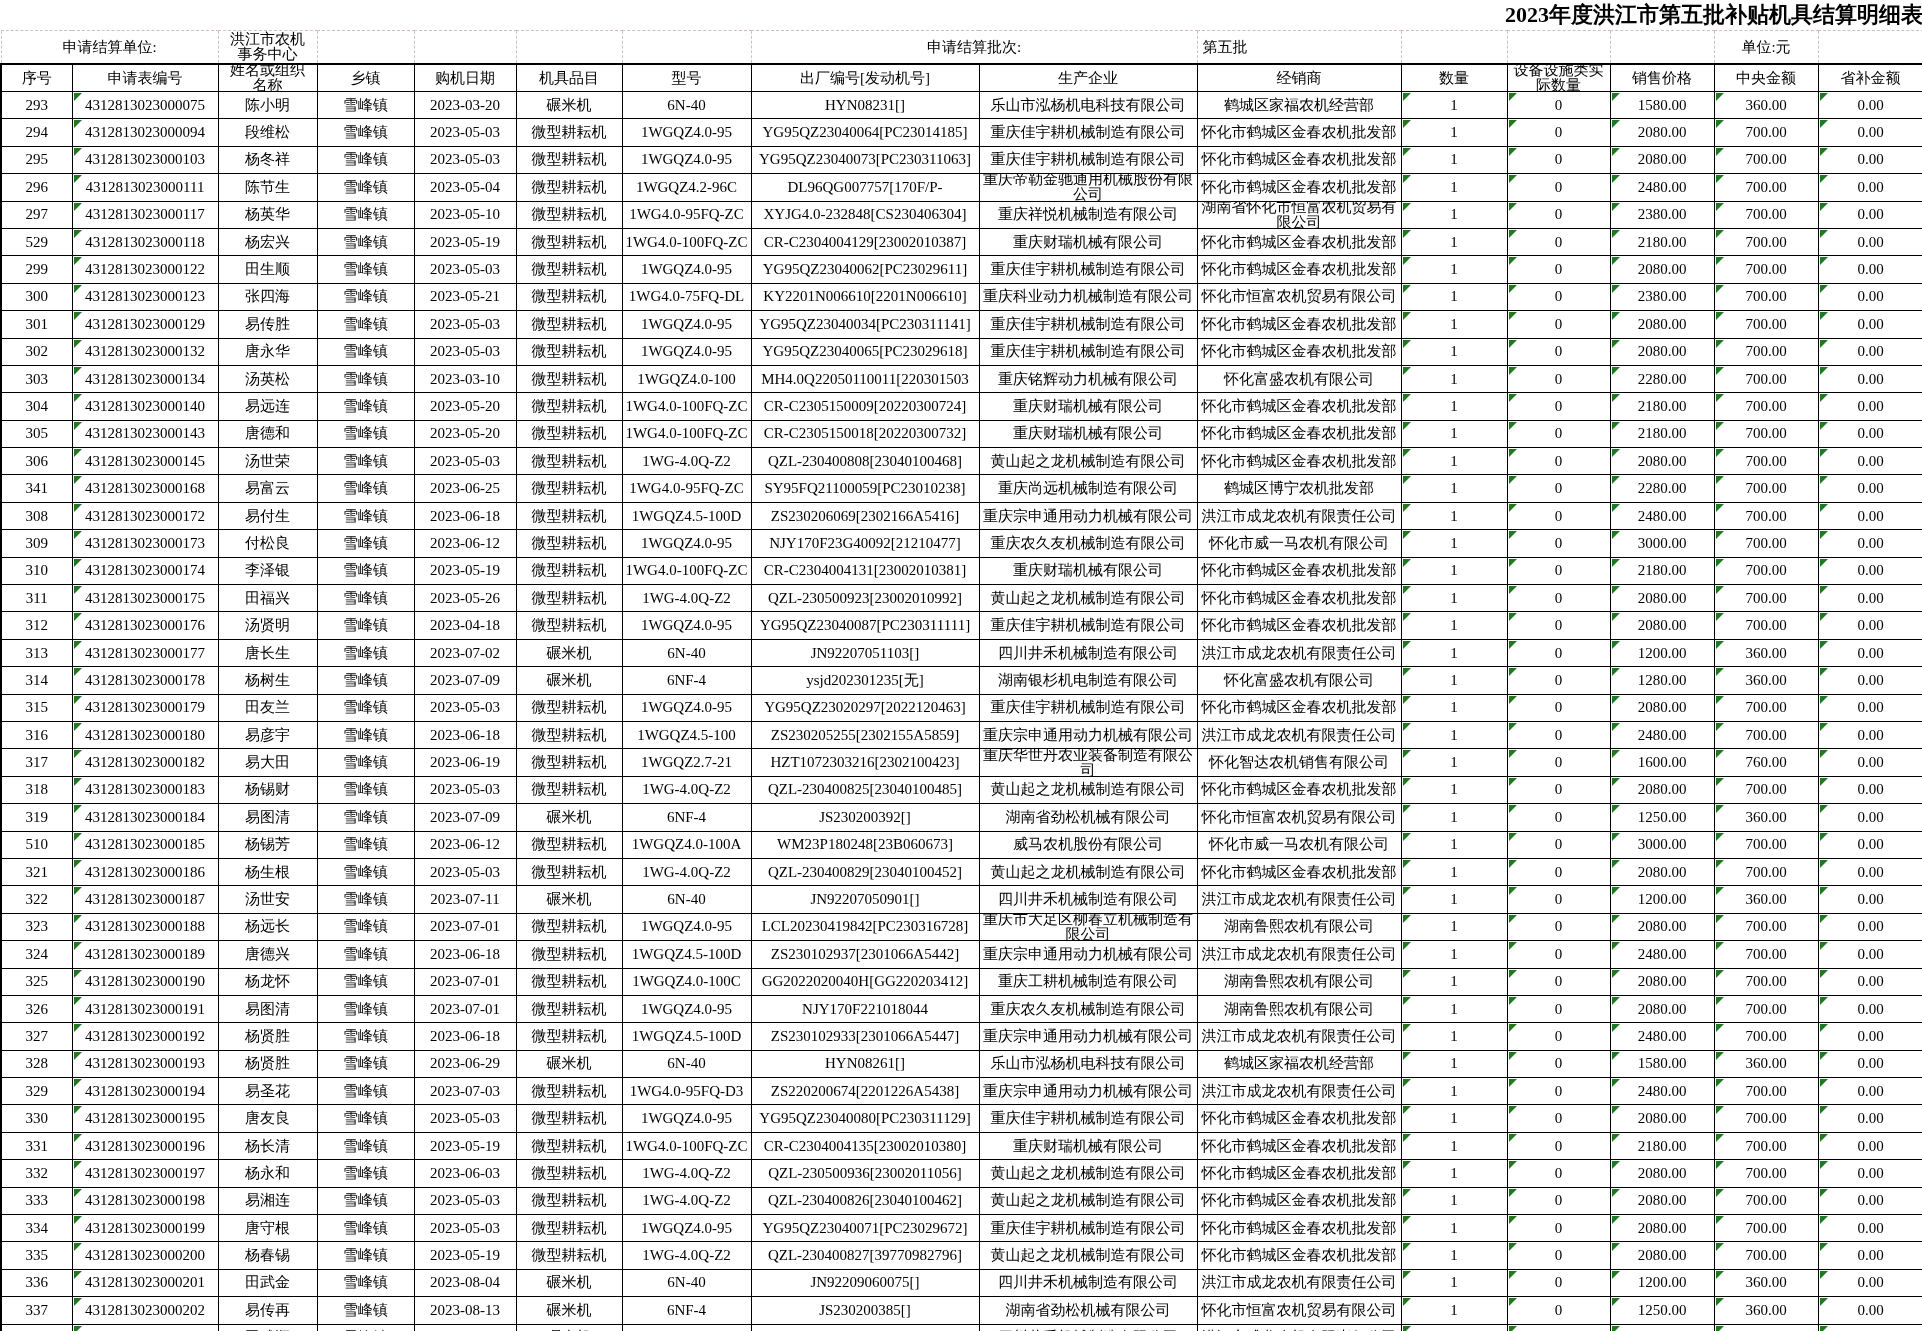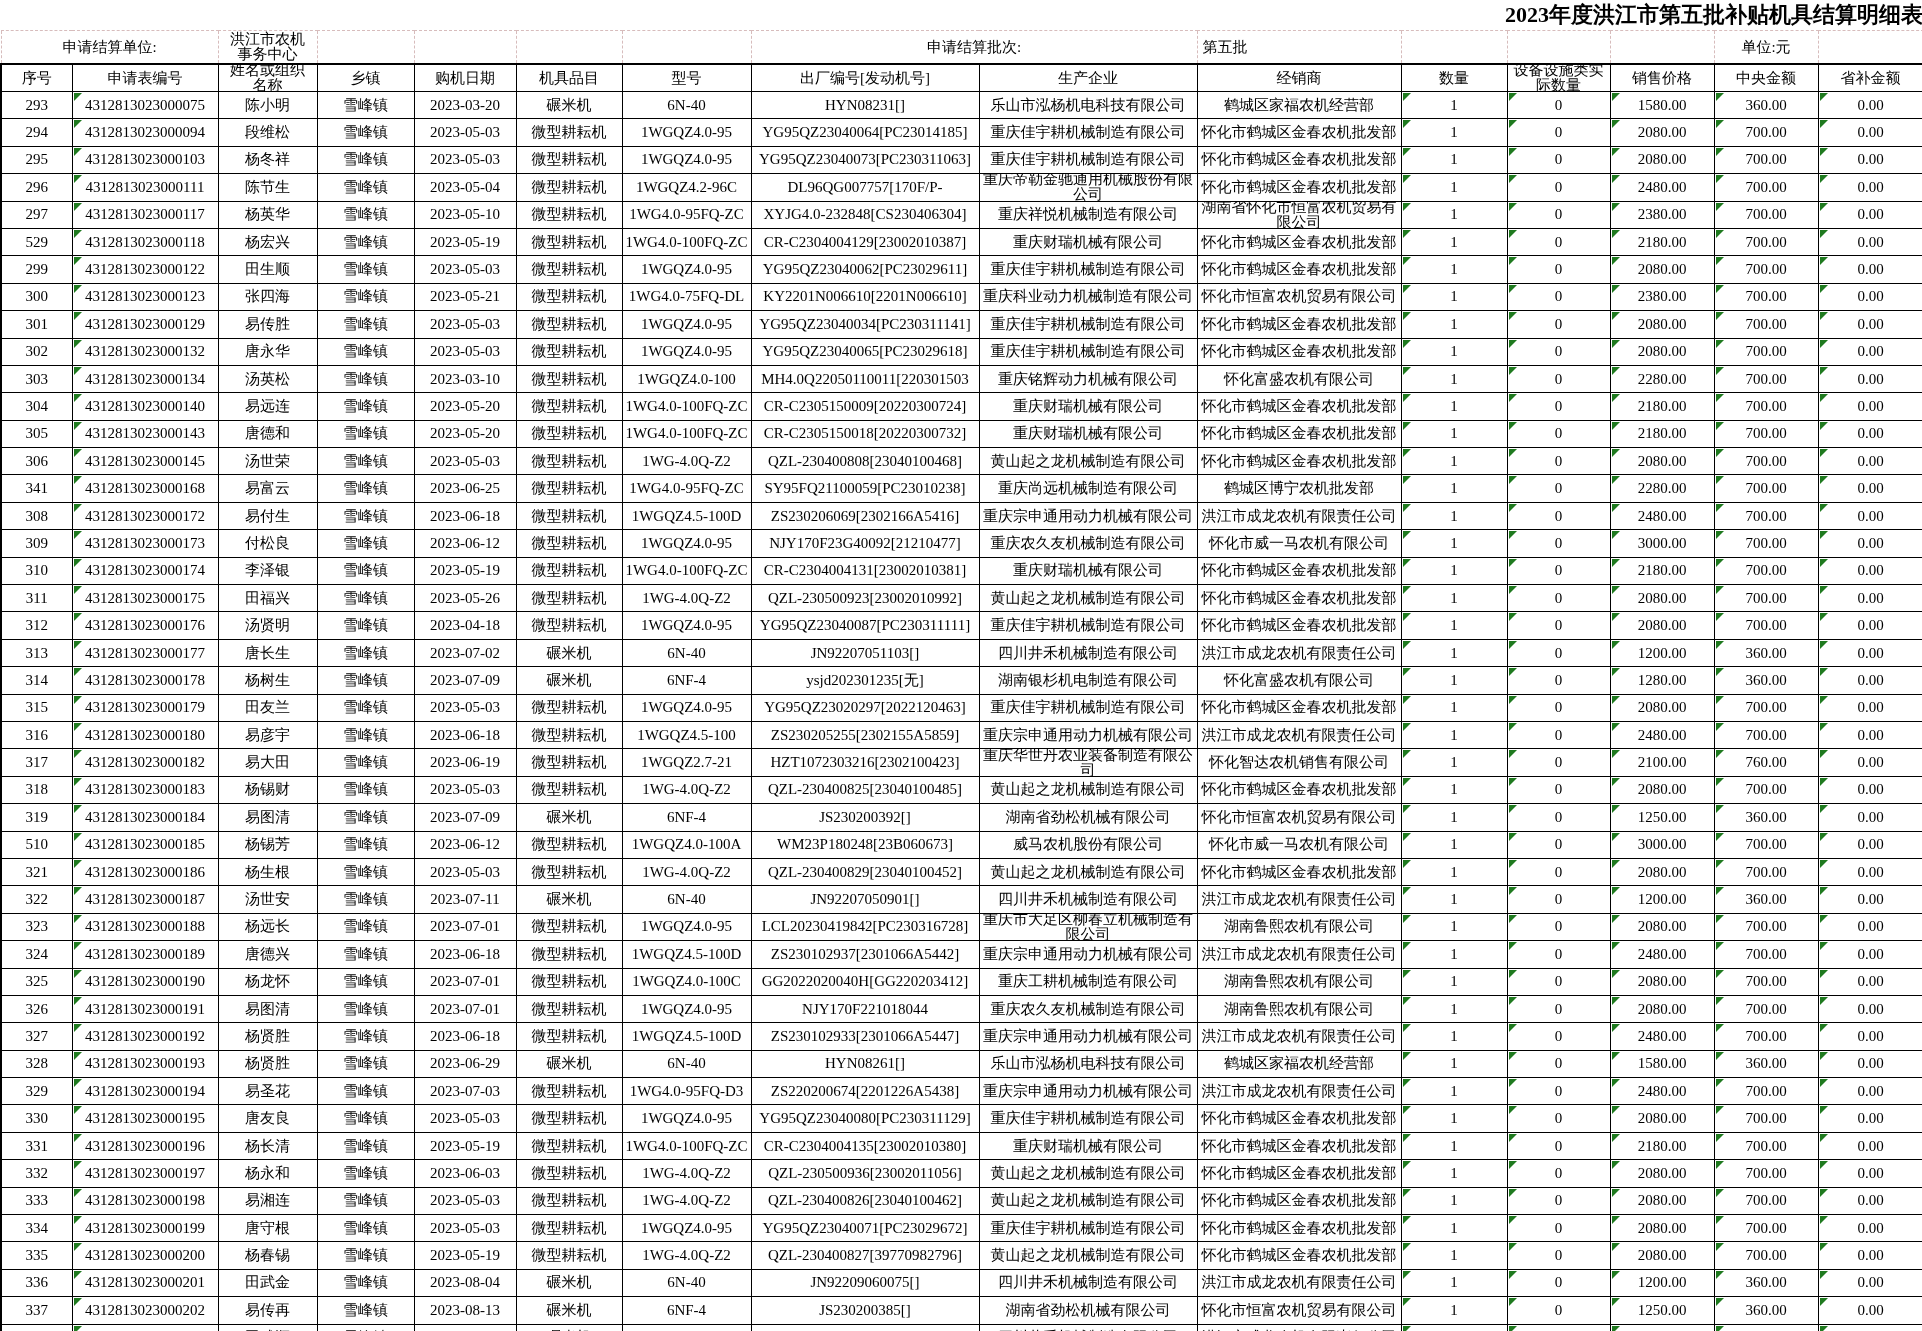--- a/index.html
+++ b/index.html
@@ -1491,21 +1491,21 @@
           <td>
             <span class="gmark"></span>
             <div class="cell">1</div>
           </td>
           <td>
             <span class="gmark"></span>
             <div class="cell">0</div>
           </td>
           <td>
             <span class="gmark"></span>
-            <div class="cell">2100.00</div>
+            <div class="cell">1600.00</div>
           </td>
           <td>
             <span class="gmark"></span>
             <div class="cell">760.00</div>
           </td>
           <td>
             <span class="gmark"></span>
             <div class="cell">0.00</div>
           </td>
         </tr>

